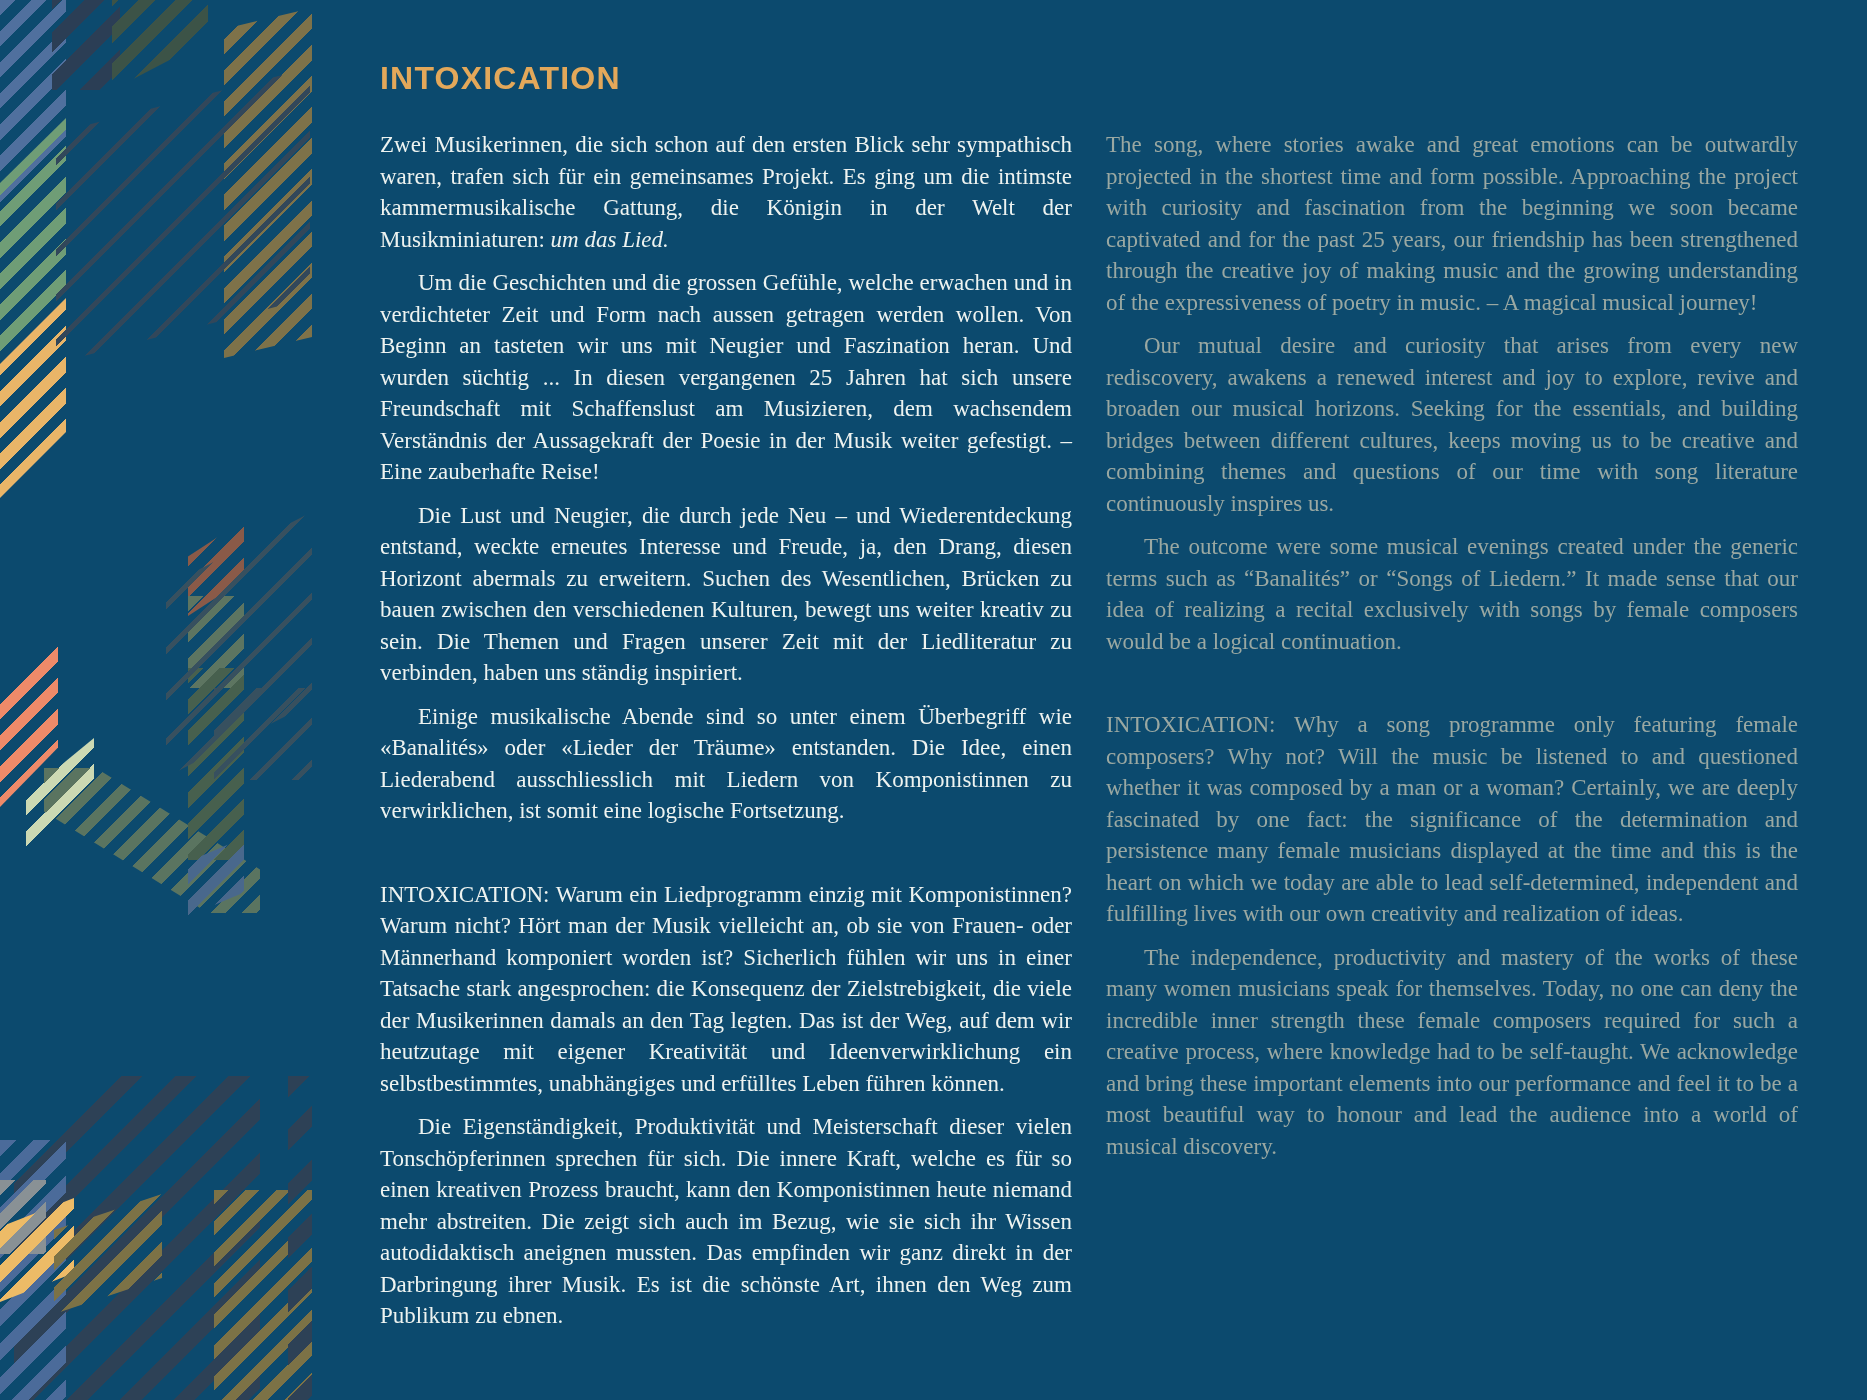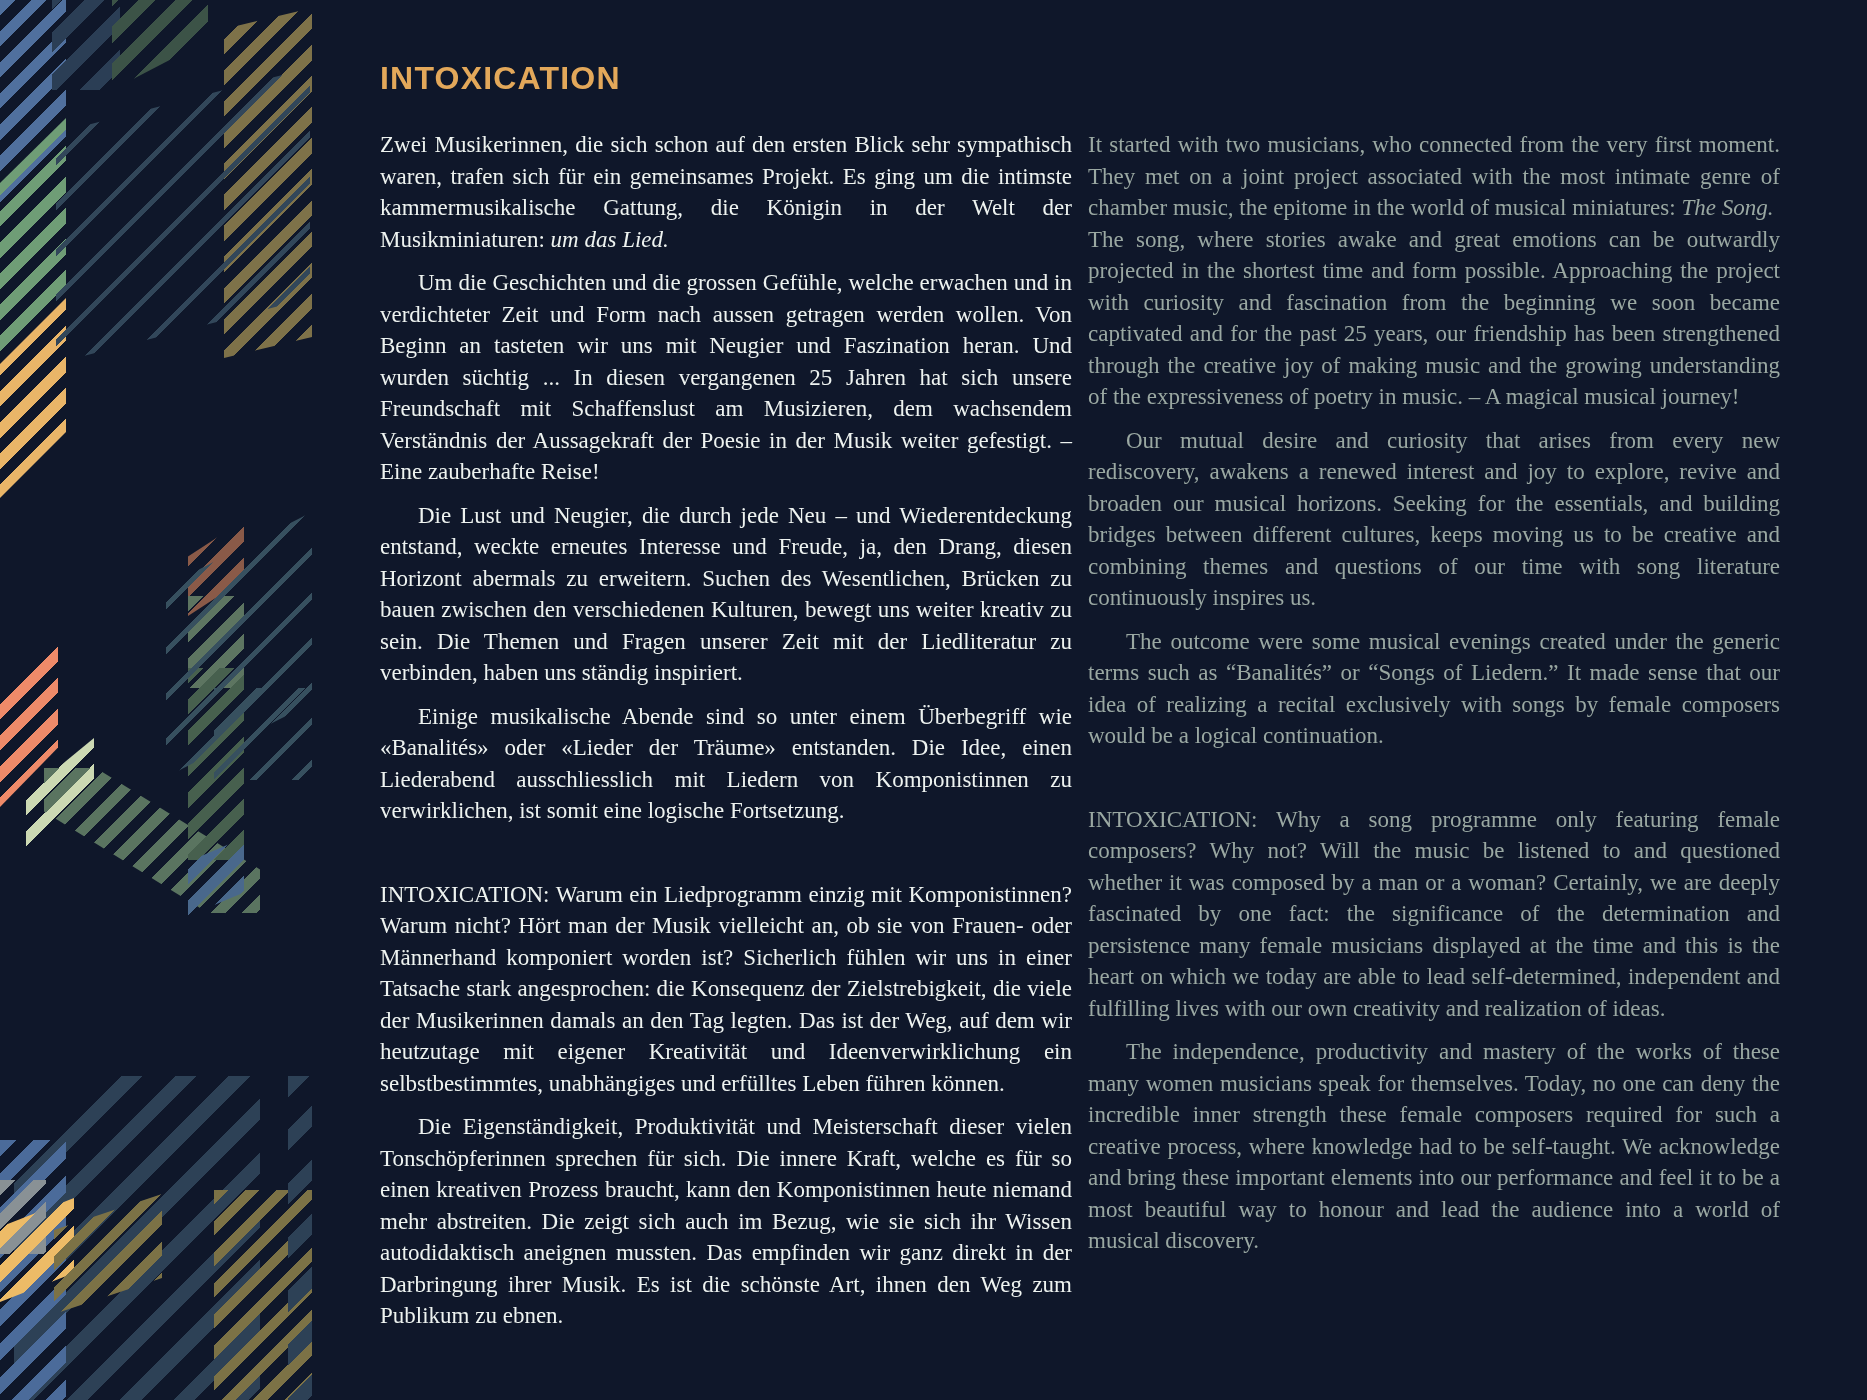--- a/index.html
+++ b/index.html
@@ -66,34 +66,34 @@
        clip-path:polygon(0 22%,100% 0,100% 78%,0 100%);}
   .c15{left:166px;top:512px;width:146px;height:265px;
        background:repeating-linear-gradient(135deg,#37505f 0 5px,transparent 5px 32px);
        clip-path:polygon(0 28%,100% 0,100% 72%,0 100%);}
   .c23{left:214px;top:688px;width:98px;height:92px;
        background:repeating-linear-gradient(135deg,#37505f 0 5px,transparent 5px 30px);}
   
   .content{position:absolute;left:380px;top:62px;width:1420px;}
   .title{margin:0 0 35px 0;font-family:"Liberation Sans",sans-serif;font-weight:700;
          font-size:32px;line-height:1;letter-spacing:1.2px;color:#e3a85a;}
-  .columns{display:flex;gap:16px;}
+  .columns{display:flex;gap:34px;}
   .col{width:692px;font-size:23px;line-height:31.5px;text-align:justify;
        hyphens:auto;-webkit-hyphens:auto;}
   .col-de{color:#eef3f0;}
   .col-en{color:#9aa8a2;}
   .col p{margin:0;}
   .col p.indent{text-indent:38px;margin-top:12px;}
   .col p.gap{margin-top:52px;}
   .col em{font-style:italic;}
 </style>
 </head>
 <body style="background: rgb(35, 50, 49);">
 
-<div class="page" style="background: #0f172a;">
+<div class="page" style="background: #0c4a6e;">
   <div class="art">
     <div class="cl c1"></div>
     <div class="cl c2"></div>
     <div class="cl c3"></div>
     <div class="cl c11"></div>
     <div class="cl c12"></div>
     <div class="cl c13"></div>
     <div class="cl c4"></div>
     <div class="cl c5"></div>
     <div class="cl c6"></div>
@@ -118,21 +118,20 @@
     <div class="columns">
       <section class="col col-de" id="col-german" lang="de" style="color: rgb(238, 243, 240);">
           <p class=""><span>Zwei Musikerinnen, die sich schon auf den ersten Blick sehr sympathisch waren, trafen sich für ein gemeinsames Projekt. Es ging um die intimste kammermusikalische Gattung, die Königin in der Welt der Musikminiaturen: </span><em>um das Lied.</em></p>
           <p class="indent "><span>Um die Geschichten und die grossen Gefühle, welche erwachen und in verdichteter Zeit und Form nach aussen getragen werden wollen. Von Beginn an tasteten wir uns mit Neugier und Faszination heran. Und wurden süchtig ... In diesen vergangenen 25 Jahren hat sich unsere Freundschaft mit Schaffenslust am Musizieren, dem wachsendem Verständnis der Aussagekraft der Poesie in der Musik weiter gefestigt. – Eine zauberhafte Reise!</span></p>
           <p class="indent "><span>Die Lust und Neugier, die durch jede Neu – und Wiederentdeckung entstand, weckte erneutes Interesse und Freude, ja, den Drang, diesen Horizont abermals zu erweitern. Suchen des Wesentlichen, Brücken zu bauen zwischen den verschiedenen Kulturen, bewegt uns weiter kreativ zu sein. Die Themen und Fragen unserer Zeit mit der Liedliteratur zu verbinden, haben uns ständig inspiriert.</span></p>
           <p class="indent "><span>Einige musikalische Abende sind so unter einem Überbegriff wie «Banalités» oder «Lieder der Träume» entstanden. Die Idee, einen Liederabend ausschliesslich mit Liedern von Komponistinnen zu verwirklichen, ist somit eine logische Fortsetzung.</span></p>
           <p class="gap"><span>INTOXICATION: Warum ein Liedprogramm einzig mit Komponistinnen? Warum nicht? Hört man der Musik vielleicht an, ob sie von Frauen- oder Männerhand komponiert worden ist? Sicherlich fühlen wir uns in einer Tatsache stark angesprochen: die Konsequenz der Zielstrebigkeit, die viele der Musikerinnen damals an den Tag legten. Das ist der Weg, auf dem wir heutzutage mit eigener Kreativität und Ideenverwirklichung ein selbstbestimmtes, unabhängiges und erfülltes Leben führen können.</span></p>
           <p class="indent "><span>Die Eigenständigkeit, Produktivität und Meisterschaft dieser vielen Tonschöpferinnen sprechen für sich. Die innere Kraft, welche es für so einen kreativen Prozess braucht, kann den Komponistinnen heute niemand mehr abstreiten. Die zeigt sich auch im Bezug, wie sie sich ihr Wissen autodidaktisch aneignen mussten. Das empfinden wir ganz direkt in der Darbringung ihrer Musik. Es ist die schönste Art, ihnen den Weg zum Publikum zu ebnen.</span></p>
         </section>
       <section class="col col-en" id="col-english" lang="en" style="color: rgb(154, 168, 162);">
-          <p class=""><span>It started with two musicians, who connected from the very first moment. They met on a joint project associated with the most intimate genre of chamber music, the epitome in the world of musical miniatures: </span><em>The Song.</em></p>
           <p class=""><span>The song, where stories awake and great emotions can be outwardly projected in the shortest time and form possible. Approaching the project with curiosity and fascination from the beginning we soon became captivated and for the past 25 years, our friendship has been strengthened through the creative joy of making music and the growing understanding of the expressiveness of poetry in music. – A magical musical journey!</span></p>
           <p class="indent "><span>Our mutual desire and curiosity that arises from every new rediscovery, awakens a renewed interest and joy to explore, revive and broaden our musical horizons. Seeking for the essentials, and building bridges between different cultures, keeps moving us to be creative and combining themes and questions of our time with song literature continuously inspires us.</span></p>
           <p class="indent "><span>The outcome were some musical evenings created under the generic terms such as “Banalités” or “Songs of Liedern.” It made sense that our idea of realizing a recital exclusively with songs by female composers would be a logical continuation.</span></p>
           <p class="gap"><span>INTOXICATION: Why a song programme only featuring female composers? Why not? Will the music be listened to and questioned whether it was composed by a man or a woman? Certainly, we are deeply fascinated by one fact: the significance of the determination and persistence many female musicians displayed at the time and this is the heart on which we today are able to lead self-determined, independent and fulfilling lives with our own creativity and realization of ideas.</span></p>
           <p class="indent "><span>The independence, productivity and mastery of the works of these many women musicians speak for themselves. Today, no one can deny the incredible inner strength these female composers required for such a creative process, where knowledge had to be self-taught. We acknowledge and bring these important elements into our performance and feel it to be a most beautiful way to honour and lead the audience into a world of musical discovery.</span></p>
         </section>
     </div>
   </main>
 </div>
 

